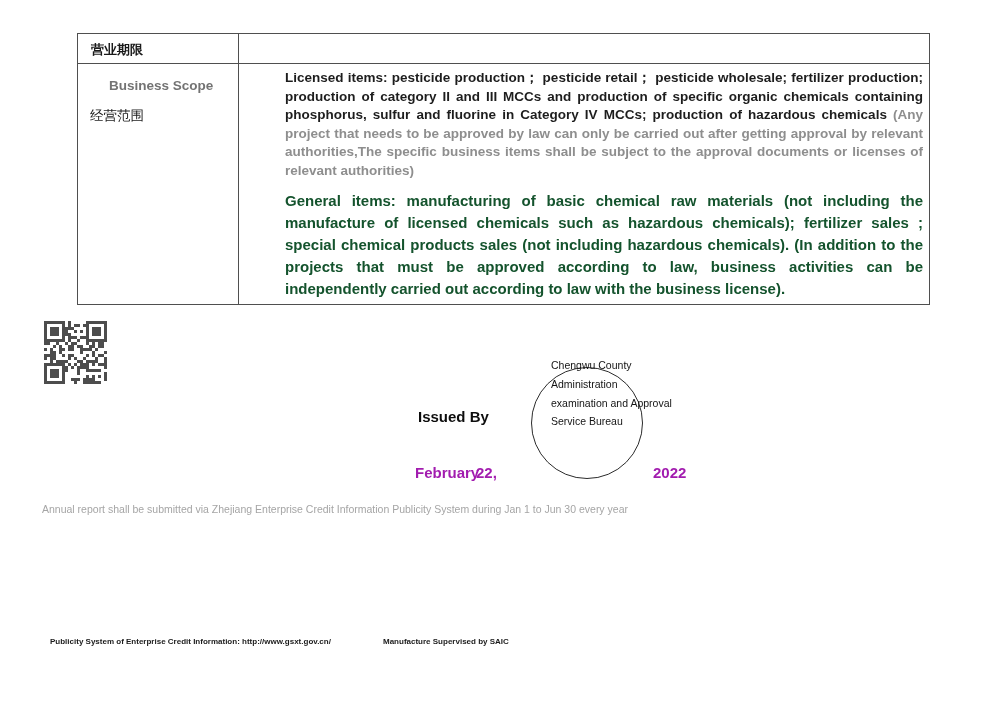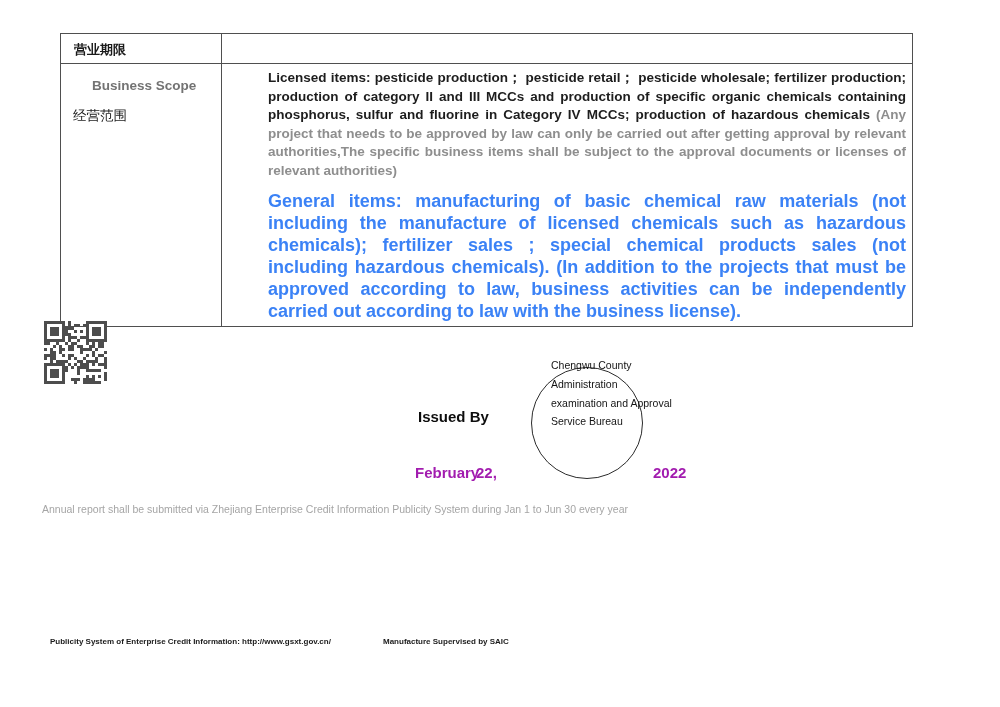--- a/index.html
+++ b/index.html
@@ -2,41 +2,41 @@
 <html><head>
 <meta charset="utf-8">
 <style>
   html,body{margin:0;padding:0;background:#ffffff;}
   .page{
     position:relative;width:1000px;height:707px;background:#ffffff;overflow:hidden;
     font-family:"Liberation Sans","DejaVu Sans",sans-serif;color:#1c1c1c;
   }
   
   table.license{
-    position:absolute;left:60px;top:33px;width:853px;
+    position:absolute;left:77px;top:33px;width:853px;
     border-collapse:collapse;table-layout:fixed;
   }
   table.license td{border:1px solid #4f4f4f;vertical-align:top;background:#fff;}
   td.col-label{width:158px;}
   tr.row-term td{height:27px;}
   .term-label{font-size:13px;font-weight:bold;padding:6px 0 0 12px;color:#1a1a1a;}
   .scope-cell-label{padding:14px 0 0 12px;}
   .scope-en{font-size:13.5px;font-weight:bold;color:#737373;padding-left:19px;}
   .scope-zh{font-size:13.5px;margin-top:14px;color:#1a1a1a;}
   td.col-value{padding:0;}
   tr.row-scope td.col-value{height:236px;padding-left:40px;}
   .scope-text{padding:5px 6px 4px 6px;}
   .para-licensed{
     margin:0;font-size:13.5px;font-weight:bold;line-height:18.6px;
     text-align:justify;color:#1d1d1d;
   }
   .note-gray{color:#8e8e8e;}
   .para-general{
-    margin:9px 0 0 0;font-size:18px;font-weight:bold;line-height:22px;
-    text-align:justify;color:#3b82f6;
+    margin:9px 0 0 0;font-size:15px;font-weight:bold;line-height:22px;
+    text-align:justify;color:#14532d;
   }
   
   .qr{position:absolute;left:44px;top:321px;width:63px;height:63px;}
   
   .issued-by{position:absolute;left:418px;top:408px;font-size:15px;font-weight:bold;color:#0d0d0d;}
   .seal-circle{
     position:absolute;left:531px;top:367px;width:110px;height:110px;
     border:1.4px solid #2b2b2b;border-radius:50%;background:transparent;
   }
   .seal-text{

